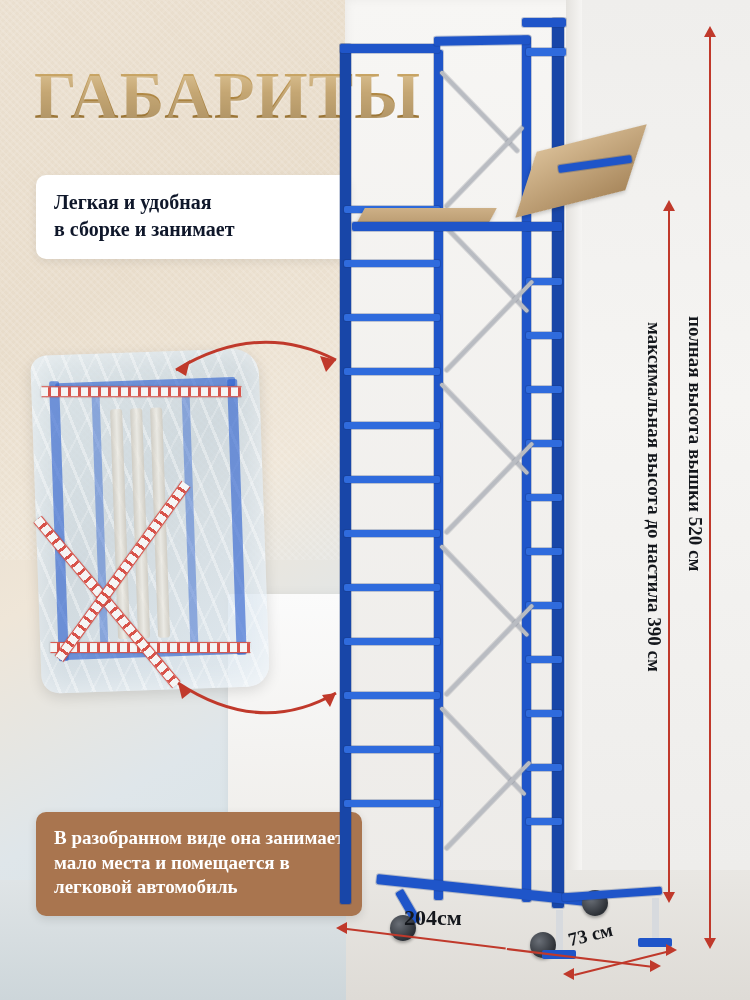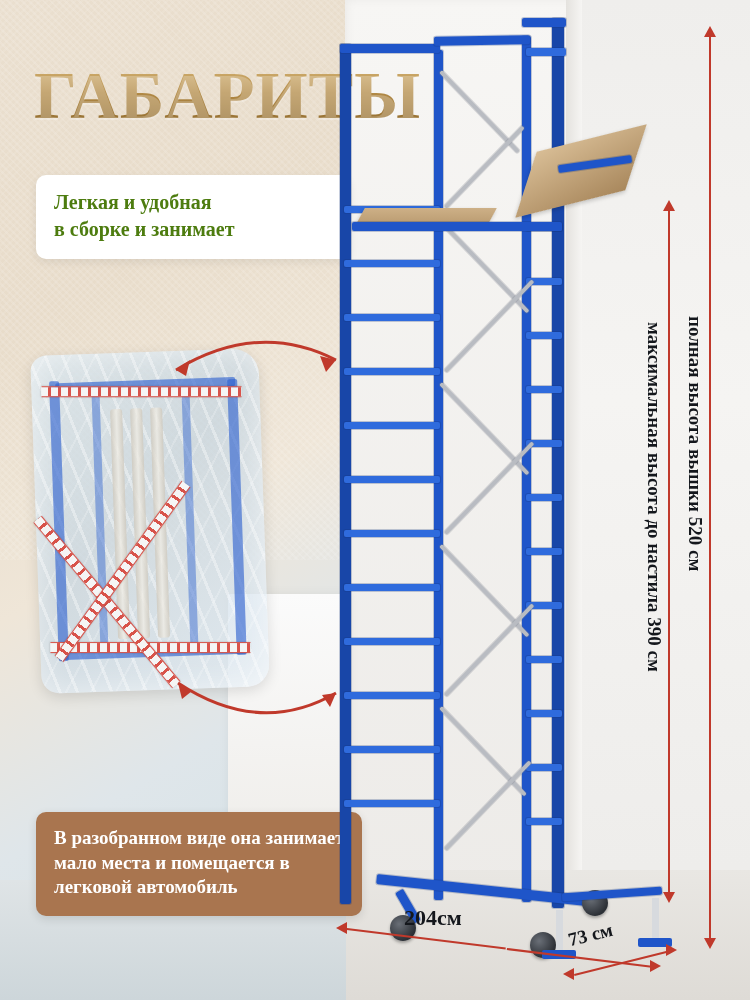--- a/index.html
+++ b/index.html
@@ -61,21 +61,21 @@
     line-height:1;
   }
 
   
   .note-card{
     position:absolute;left:36px;top:175px;width:278px;
     background:#ffffff;border-radius:10px;
     padding:14px 18px 16px 18px;
     box-shadow:0 3px 10px rgba(0,0,0,.08);
   }
-  .note-card p{margin:0;font-size:20px;line-height:1.35;color:#4d7c0f;font-weight:bold;}
+  .note-card p{margin:0;font-size:20px;line-height:1.35;color:#0f172a;font-weight:bold;}
 
   
   .brown-card{
     position:absolute;left:36px;top:812px;width:292px;
     background:#a9754f;border-radius:10px;
     padding:14px 16px 16px 18px;
     box-shadow:0 3px 10px rgba(0,0,0,.12);
   }
   .brown-card p{margin:0;font-size:19px;line-height:1.3;color:#ffffff;font-weight:bold;}
 

